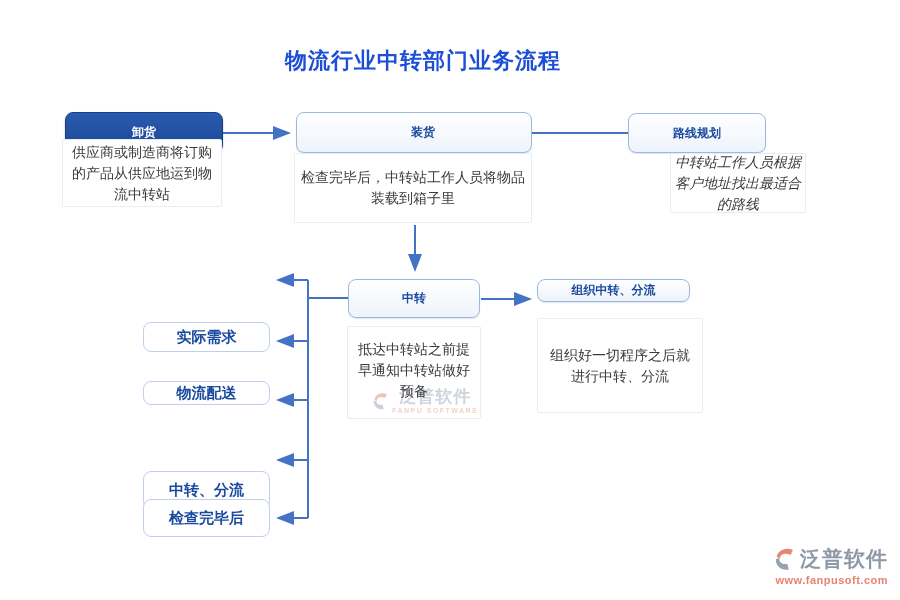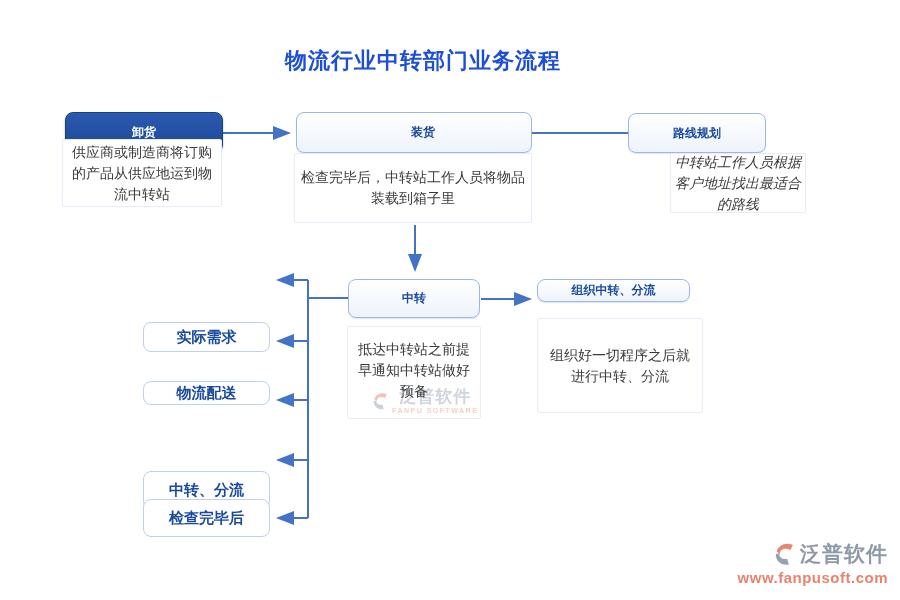--- a/index.html
+++ b/index.html
@@ -39,21 +39,21 @@
     display:flex;align-items:center;gap:2px;pointer-events:none;
   }
   .watermark .wm-text{display:flex;flex-direction:column;align-items:center;line-height:1;}
   .watermark .wm-name{font-size:17px;color:#aeb8c6;font-weight:bold;letter-spacing:1px;}
   .watermark .wm-sub{font-size:7px;color:#f0b09f;letter-spacing:1.5px;margin-top:2px;font-weight:bold;}
   .brand{
     position:absolute;right:12px;bottom:14px;display:flex;flex-direction:column;align-items:flex-end;
   }
   .brand-row{display:flex;align-items:center;gap:3px;}
   .brand-name{font-size:21px;font-weight:bold;color:#8e99a7;letter-spacing:1px;}
-  .brand-url{font-size:15px;font-weight:bold;color:#e8836e;margin-top:1px;letter-spacing:.5px;}
+  .brand-url{font-size:11px;font-weight:bold;color:#e8836e;margin-top:1px;letter-spacing:.5px;}
   .logo-icon{display:inline-block;}
 </style>
 </head>
 <body>
 
 <div class="canvas">
 
   <svg class="connectors" viewBox="0 0 900 600">
     <defs>
       <marker id="ah" markerWidth="9" markerHeight="7" refX="8" refY="3.5" orient="auto">

